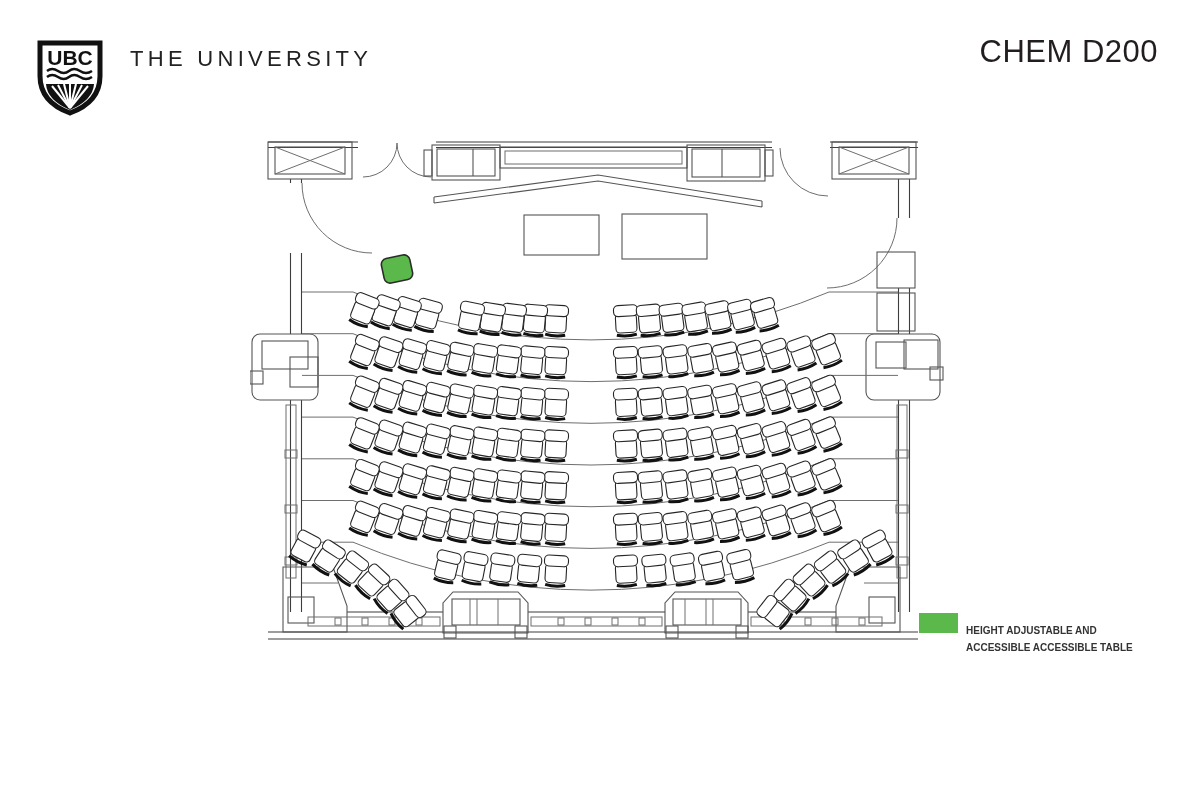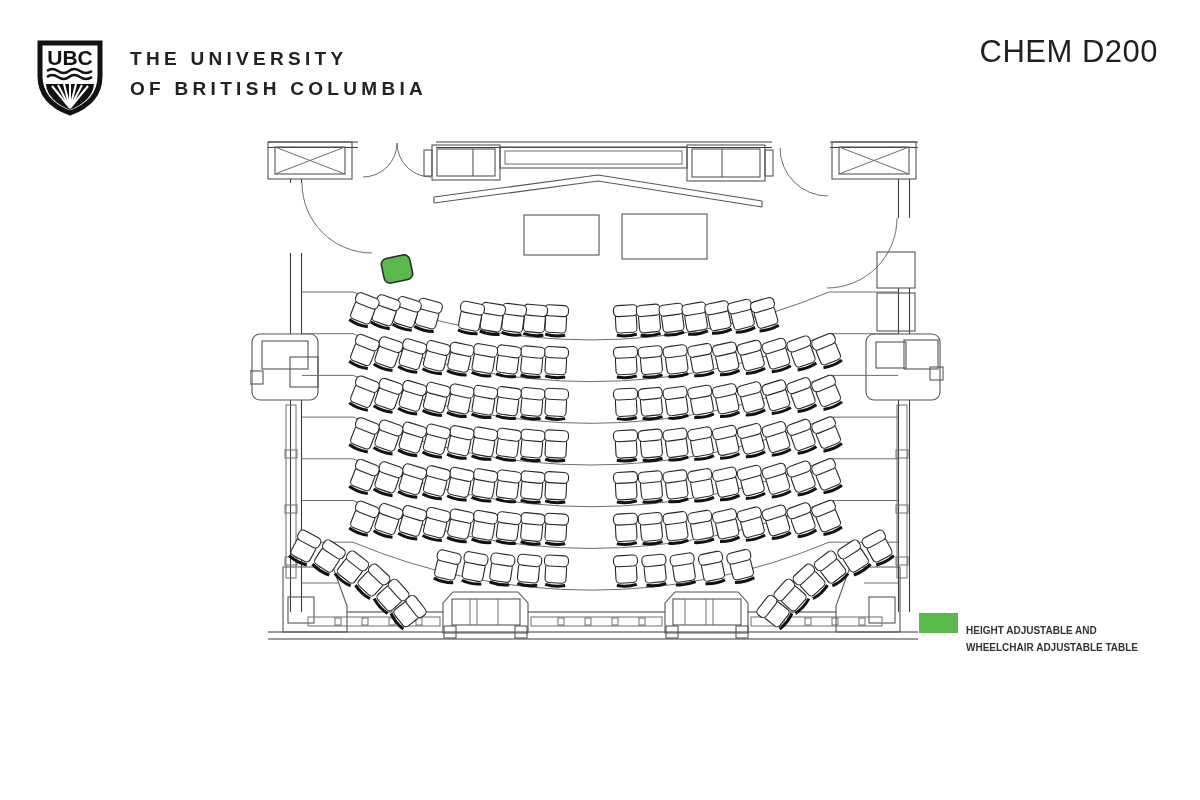--- a/index.html
+++ b/index.html
@@ -1,21 +1,21 @@
 <!DOCTYPE html>
 <html><head>
 <meta charset="utf-8">
 <style>
   html,body{margin:0;padding:0;background:#ffffff;width:1200px;height:800px;overflow:hidden;
     font-family:"Liberation Sans", sans-serif;}
   .abs{position:absolute;}
   
   #logo{left:36px;top:40px;width:68px;height:76px;}
   #wordmark{left:130px;top:44px;color:#222;}
-  #wordmark .l1,#wordmark .l2{font-size:19px;font-weight:700;letter-spacing:4.3px;line-height:30px;white-space:nowrap;}
+  #wordmark .l1,#wordmark .l2{font-size:22px;font-weight:400;letter-spacing:4.3px;line-height:30px;white-space:nowrap;}
   #room-title{right:42px;top:34px;font-size:31px;font-weight:400;color:#221e1f;letter-spacing:.5px;}
   
   #legend{left:919px;top:606px;width:260px;}
   #legend-swatch{position:absolute;left:0;top:7px;width:39px;height:20px;}
   #legend-text{position:absolute;left:47px;top:16px;font-size:10px;font-weight:700;color:#333;line-height:17px;white-space:nowrap;}
   
   #plan{left:250px;top:130px;width:710px;height:520px;}
   .wall{stroke:#3d3d3d;stroke-width:1.1;fill:none;}
   .det{stroke:#555;stroke-width:1.1;fill:none;}
   .thin{stroke:#6e6e6e;stroke-width:1;fill:none;}
@@ -35,21 +35,20 @@
       <path d="M34,68 L28,44"></path>
     <path d="M34,68 L34,43"></path>
       <path d="M34,68 L40,44"></path>
       <path d="M34,68 L46,45"></path>
     <path d="M34,68 L52,46"></path>
   </g>
 </svg>
 
 <div id="wordmark" class="abs">
   <div class="l1">THE UNIVERSITY</div>
-  <div class="l2">OF BRITISH COLUMBIA</div>
 </div>
 
 <div id="room-title" class="abs">CHEM D200</div>
 
 <svg id="plan" class="abs" viewBox="250 130 710 520">
 
   <path class="wall" d="M268,142 H358 M436,142 H772 M830,142 H918 M268,147.5 H358 M436,147.5 H772 M830,147.5 H918"></path>
   <path class="wall" d="M290.5,179 V183 M290.5,253 V334 M290.5,400 V612
            M301.5,179 V183 M301.5,253 V334 M301.5,400 V612"></path>
   <path class="wall" d="M898.5,179 V218 M898.5,288 V334 M898.5,400 V612
@@ -820,15 +819,15 @@
 
   <g id="accessible-table" transform="translate(397 269) rotate(-12)">
     <rect id="accessible-table-rect" x="-14.5" y="-12.5" width="29" height="25" rx="6" stroke="#2c2c2c" stroke-width="1.6" fill="#5BB84B"></rect>
   </g>
 </svg>
 
 <div id="legend" class="abs">
   <div id="legend-swatch" style="background: rgb(91, 184, 75);"></div>
   <div id="legend-text">
     <div>HEIGHT ADJUSTABLE AND</div>
-    <div>WHEELCHAIR ADJUSTABLE TABLE</div>
+    <div>ACCESSIBLE ACCESSIBLE TABLE</div>
   </div>
 </div>
 
 </body></html>

